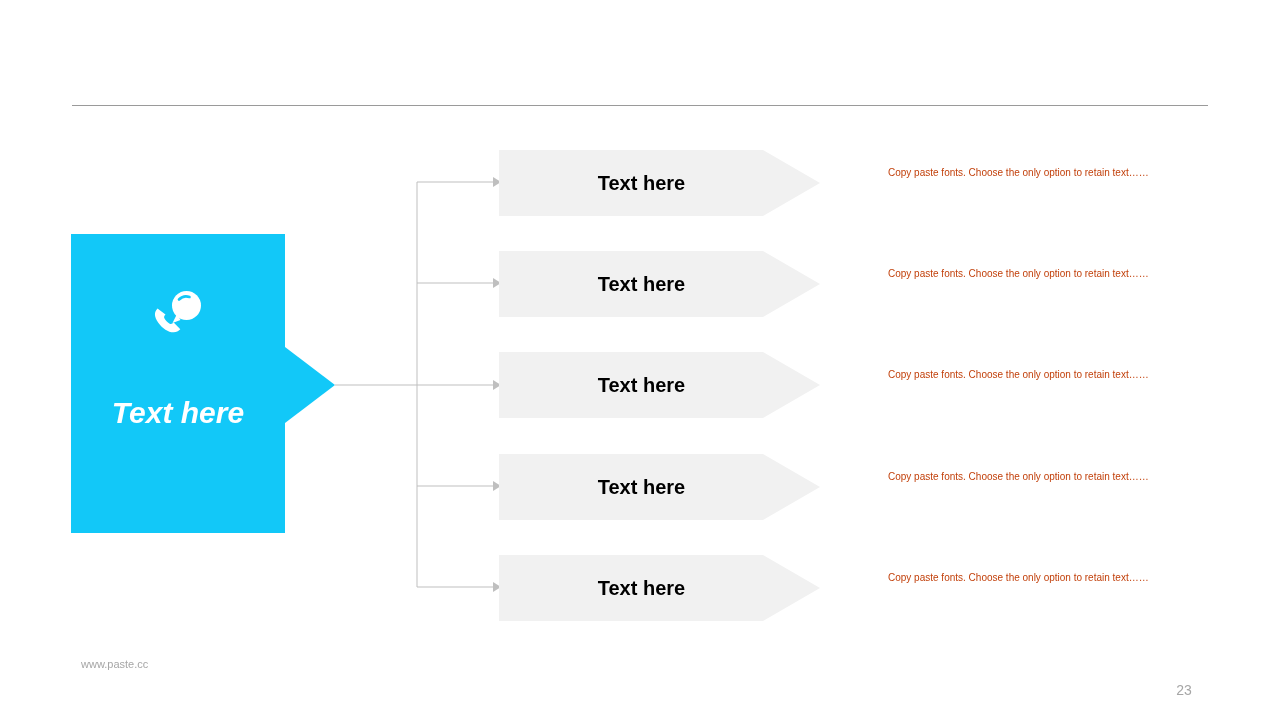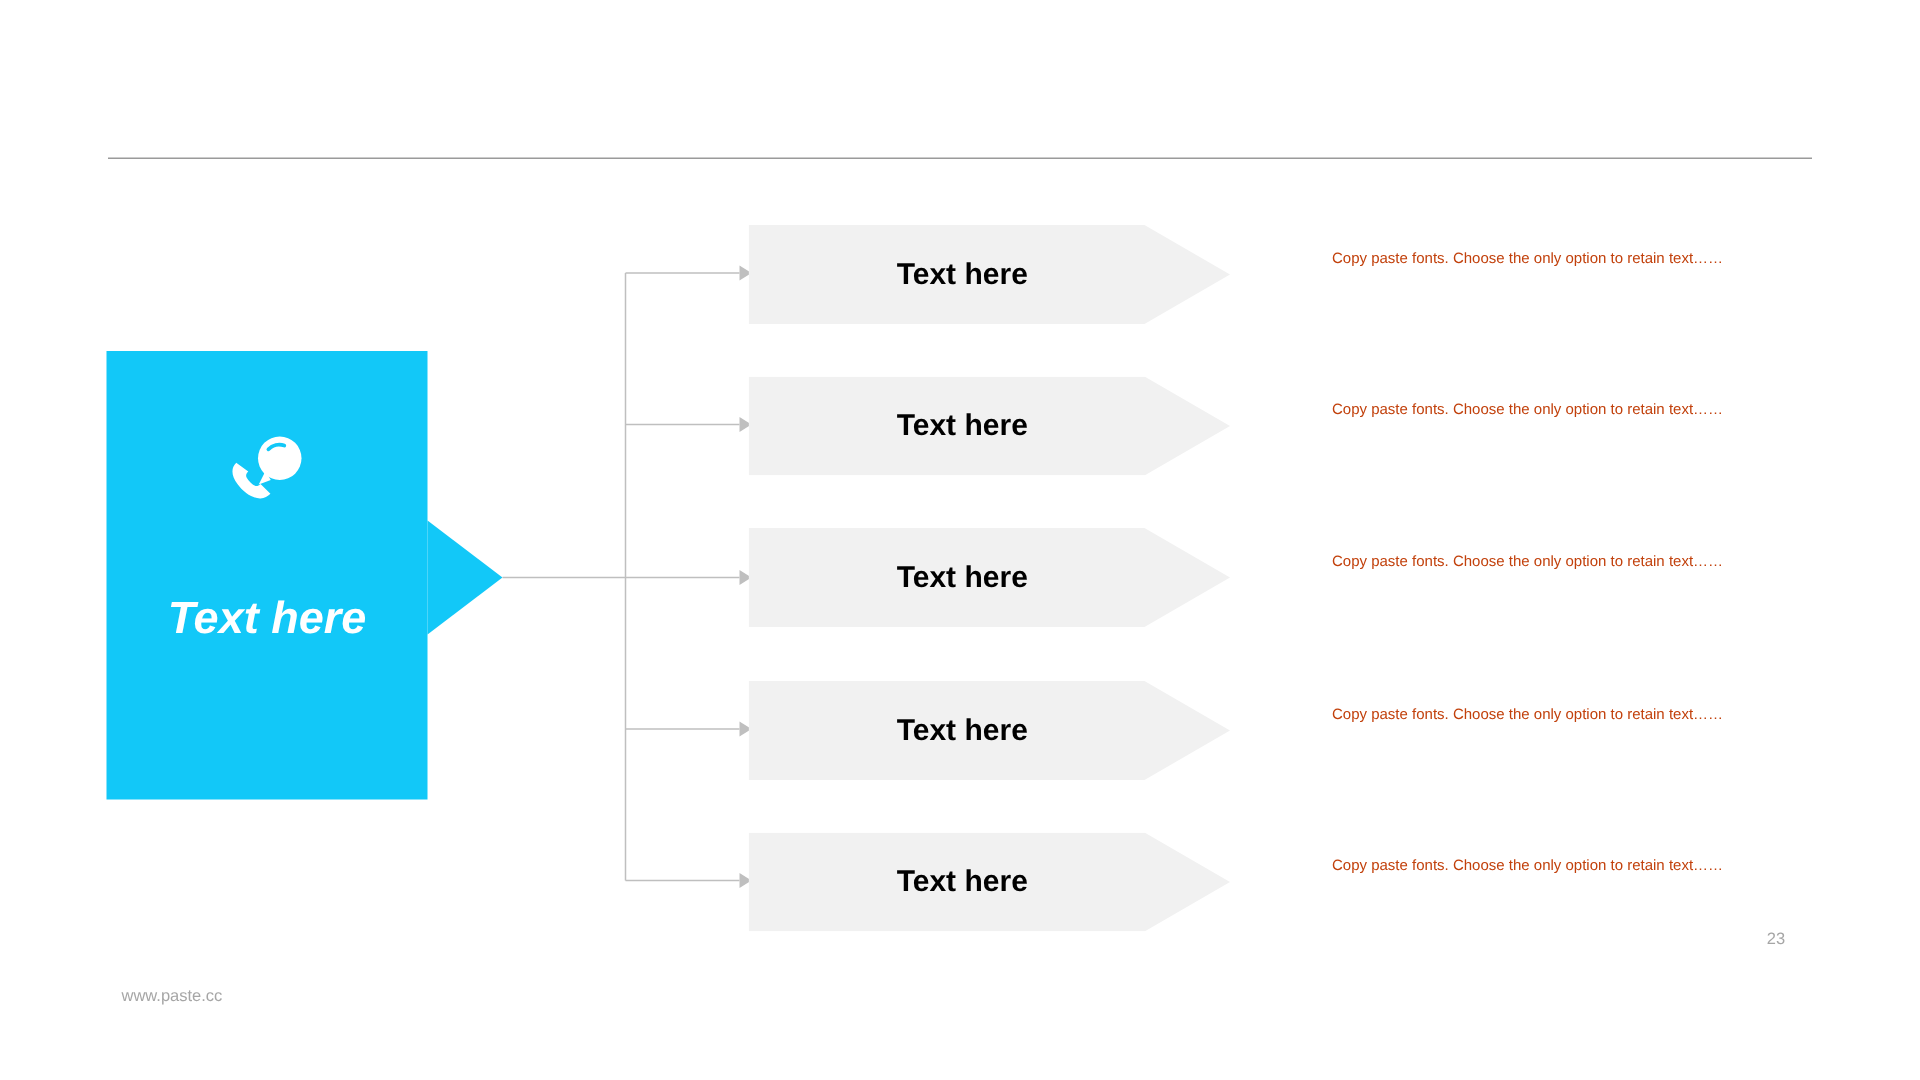--- a/index.html
+++ b/index.html
@@ -138,24 +138,24 @@
   #footer-url {
     position: absolute;
     left: 81px;
     top: 658px;
     font-size: 11px;
     color: #a6a6a6;
   }
   #page-number {
     position: absolute;
     left: 1160px;
-    top: 620px;
+    top: 682px;
     width: 48px;
     text-align: center;
-    font-size: 11px;
+    font-size: 14px;
     color: #a6a6a6;
   }
 </style>
 </head>
 <body>
 
 <div id="slide">
 
   <div id="title-rule"></div>
 

